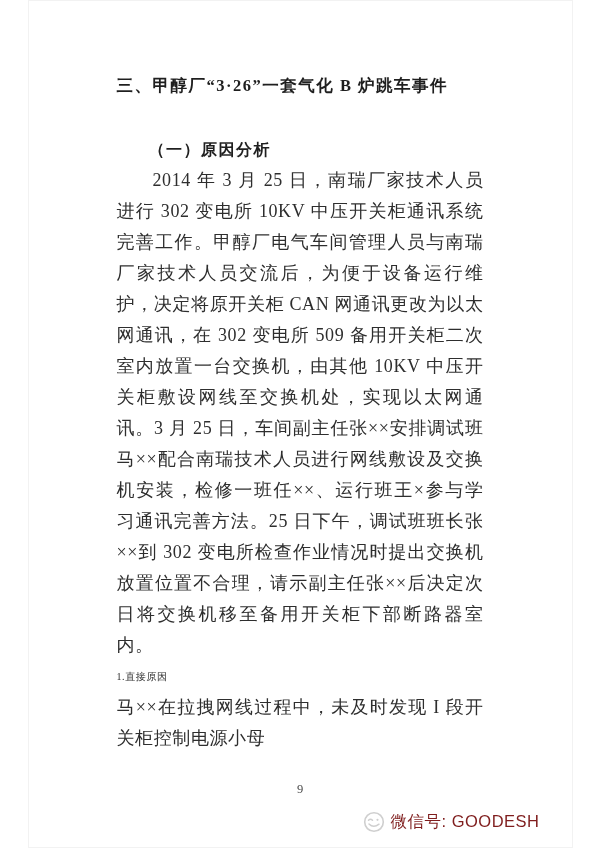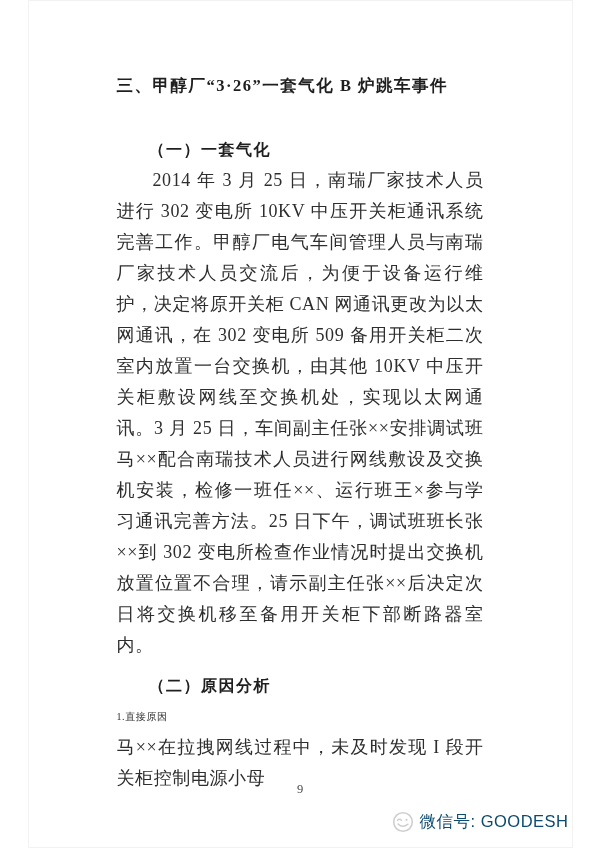--- a/index.html
+++ b/index.html
@@ -65,48 +65,47 @@
     left: 0;
     width: 100%;
     text-align: center;
     font-size: 12.5px;
     color: #4a4a4a;
     letter-spacing: 0;
   }
   .watermark {
     position: absolute;
     top: 810px;
-    right: 3px;
+    right: 32px;
     display: flex;
     align-items: center;
     gap: 5px;
-    color: #0c4a6e;
+    color: #7f1d1d;
     font-size: 16.5px;
     font-family: "Liberation Sans", "DejaVu Sans", sans-serif;
     letter-spacing: 0.5px;
     user-select: none;
   }
   .watermark svg {
     display: block;
   }
 </style>
 </head>
 <body>
 
 <div class="page">
   <div class="content">
 
     <h1 class="doc-title">三、甲醇厂“3·26”一套气化 B 炉跳车事件</h1>
 
-    <h2 class="sec-heading">（一）一套气化</h2>
+    <h2 class="sec-heading">（一）原因分析</h2>
 
     <p class="body-para">2014 年 3 月 25 日，南瑞厂家技术人员进行 302 变电所 10KV 中压开关柜通讯系统完善工作。甲醇厂电气车间管理人员与南瑞厂家技术人员交流后，为便于设备运行维护，决定将原开关柜 CAN 网通讯更改为以太网通讯，在 302 变电所 509 备用开关柜二次室内放置一台交换机，由其他 10KV 中压开关柜敷设网线至交换机处，实现以太网通讯。3 月 25 日，车间副主任张××安排调试班马××配合南瑞技术人员进行网线敷设及交换机安装，检修一班任××、运行班王×参与学习通讯完善方法。25 日下午，调试班班长张××到 302 变电所检查作业情况时提出交换机放置位置不合理，请示副主任张××后决定次日将交换机移至备用开关柜下部断路器室内。</p>
 
 
-    <h2 class="sec-heading sec2">（二）原因分析</h2>
 
     <p class="sub-heading">1.直接原因</p>
 
     <p class="body-para no-indent">马××在拉拽网线过程中，未及时发现 I 段开关柜控制电源小母</p>
 
   </div>
 
   <div class="page-number">9</div>
 
   <div class="watermark">

